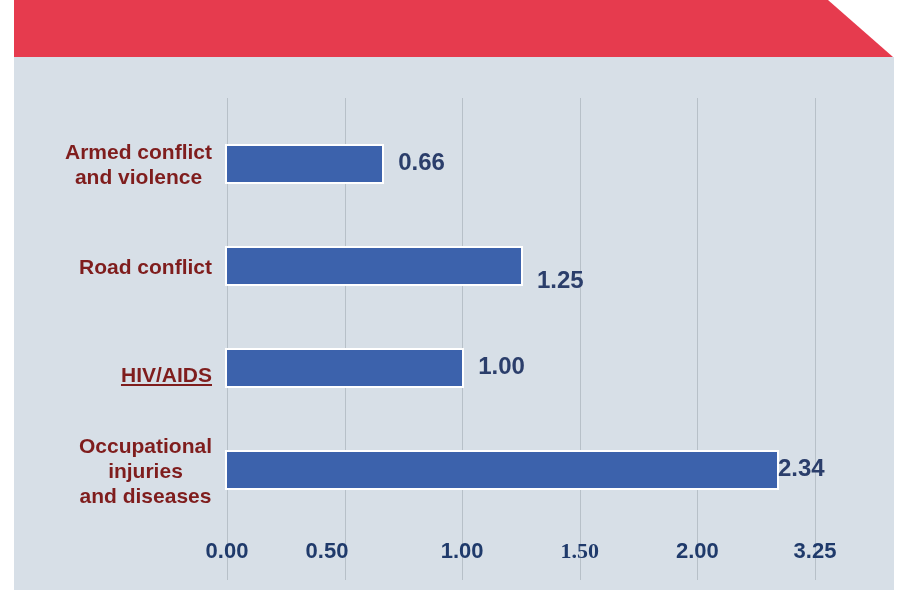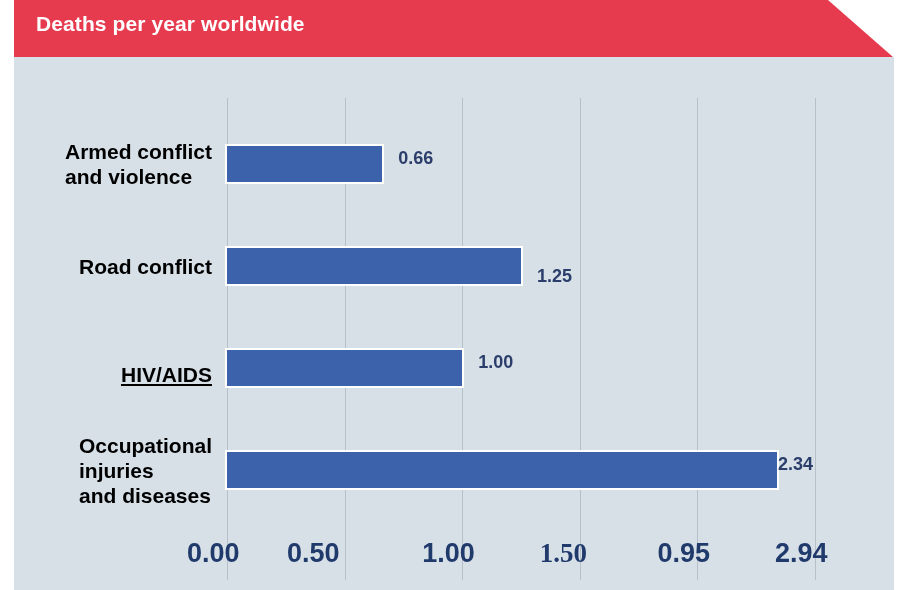--- a/index.html
+++ b/index.html
@@ -71,64 +71,63 @@
     background: #ACB6BE;
     opacity: 0.75;
   }
 
   
   .xtick-label {
     position: absolute;
     top: 538px;
     width: 80px;
     margin-left: -40px;
-    text-align: left;
-    font-size: 27px;
+    text-align: center;
+    font-size: 22px;
     font-weight: bold;
     color: #1F3A6B;
   }
 
   
   .bar-row {
     position: absolute;
     left: 0;
     width: 900px;
   }
   .cat-label {
     position: absolute;
     right: 688px;
-    text-align: left;
+    text-align: center;
     font-size: 21px;
     font-weight: bold;
-    color: #000000;
+    color: #7f1d1d;
     line-height: 25px;
     white-space: pre-line;
   }
   .bar {
     position: absolute;
     background: #3C62AC;
     border: 2px solid #ffffff;
     box-sizing: border-box;
     height: 40px;
   }
   .bar-value {
     position: absolute;
-    font-size: 18px;
+    font-size: 24px;
     font-weight: bold;
     color: #2B3E6B;
     white-space: nowrap;
   }
 </style>
 </head>
 <body>
 
 <div id="figure">
 
   <div id="title-banner"></div>
-  <div id="title-text">Deaths per year worldwide</div>
 
   <div id="chart-panel">
     <div id="plot-area">
         <div class="gridline" style="left: 213px;"></div>
         <div class="gridline" style="left: 330.6px;"></div>
         <div class="gridline" style="left: 448.2px;"></div>
         <div class="gridline" style="left: 565.8px;"></div>
         <div class="gridline" style="left: 683.4px;"></div>
         <div class="gridline" style="left: 801px;"></div>
       </div>
@@ -157,17 +156,17 @@
 and diseases</div>
         <div class="bar" style="left: 225px; top: 450px; width: 554.368px;"></div>
         <div class="bar-value" style="left: 778px; top: 454px;">2.34</div>
       </div>
     </div>
   <div id="xaxis-layer">
       <div class="xtick-label" style="left: 227px;">0.00</div>
       <div class="xtick-label" style="left: 327px;">0.50</div>
       <div class="xtick-label" style="left: 462.2px;">1.00</div>
       <div class="xtick-label" style="left: 579.8px; font-family: Liberation Serif, serif;">1.50</div>
-      <div class="xtick-label" style="left: 697.4px;">0.95</div>
-      <div class="xtick-label" style="left: 815px;">2.94</div>
+      <div class="xtick-label" style="left: 697.4px;">2.00</div>
+      <div class="xtick-label" style="left: 815px;">3.25</div>
     </div>
 
 </div>
 
 </body></html>

